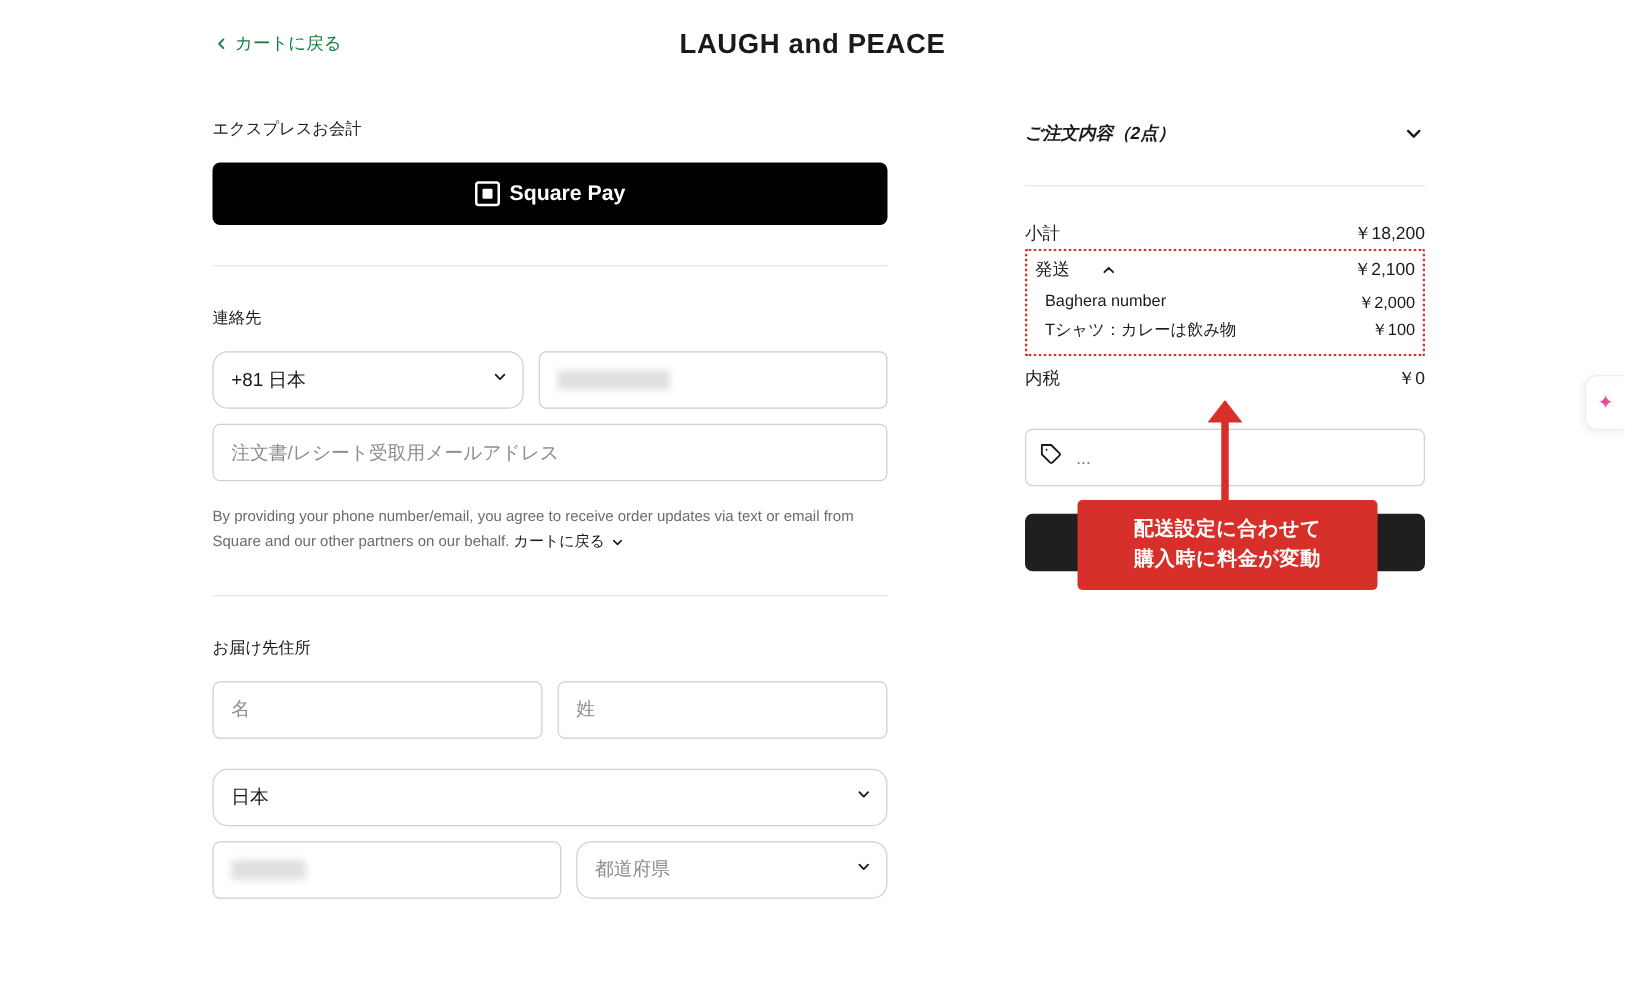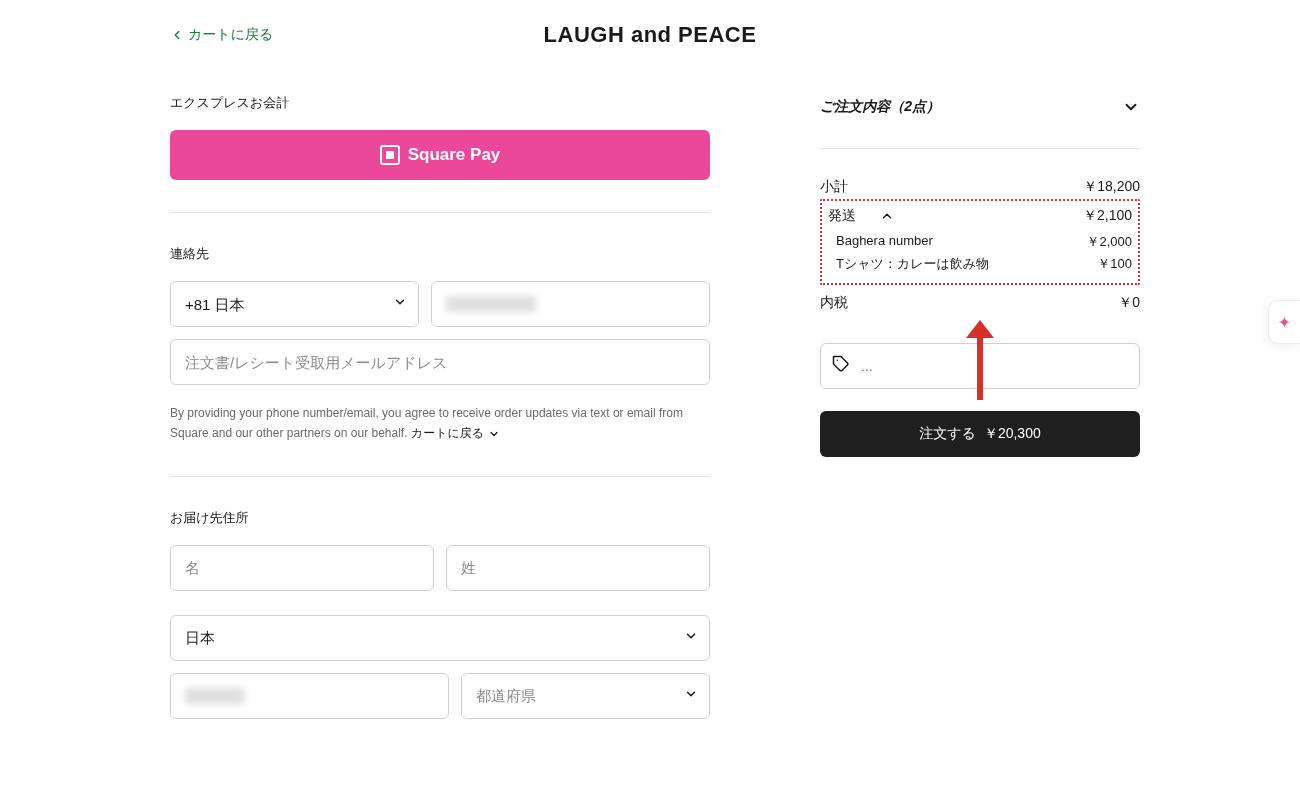--- a/index.html
+++ b/index.html
@@ -10,32 +10,32 @@
   .back-link { display: inline-flex; align-items: center; gap: 4px; font-size: 14px; color: #15803d; text-decoration: none; cursor: pointer; }
   .brand { position: absolute; left: 50%; transform: translateX(-50%); font-size: 22px; font-weight: 700; letter-spacing: 0.5px; }
 
   .content { display: flex; padding: 40px 170px 0 170px; gap: 110px; }
   .left { flex: 0 0 540px; }
   .right { flex: 0 0 320px; }
 
   h1.checkout-title { font-size: 28px; font-weight: 700; margin-bottom: 36px; }
 
   .section-label { font-size: 13px; font-weight: 400; margin-bottom: 18px; }
-  .sq-btn { width: 100%; height: 50px; background: #ec4899; color: #fff; border: none; border-radius: 6px; display: flex; align-items: center; justify-content: center; gap: 8px; font-size: 17px; font-weight: 600; cursor: pointer; }
+  .sq-btn { width: 100%; height: 50px; background: #000000; color: #fff; border: none; border-radius: 6px; display: flex; align-items: center; justify-content: center; gap: 8px; font-size: 17px; font-weight: 600; cursor: pointer; }
   .sq-logo { width: 20px; height: 20px; border: 2px solid #fff; border-radius: 3px; position: relative; display: inline-block; }
   .sq-logo::after { content: ""; position: absolute; top: 4px; left: 4px; right: 4px; bottom: 4px; background: #fff; border-radius: 1px; }
 
   .divider { border: none; border-top: 1px solid #e5e5e5; margin: 32px 0; }
 
   .row { display: flex; gap: 12px; }
   .field, .select { height: 46px; border: 1px solid #d0d0d0; border-radius: 6px; padding: 0 14px; font-size: 15px; background: #fff; color: #1a1a1a; }
   .field::placeholder { color: #8c8c8c; }
   .select-wrap { position: relative; flex: 1; }
   .select-wrap .chev { position: absolute; right: 12px; top: 50%; transform: translateY(-50%); pointer-events: none; color: #1a1a1a; }
-  .select { width: 100%; appearance: none; cursor: pointer; }
+  .select { width: 100%; appearance: none; cursor: pointer; border-radius: 12px; }
   .contact-row { display: flex; gap: 12px; margin-bottom: 12px; }
   .cc-select { width: 190px; position: relative; }
   .phone-blur { flex: 1; height: 46px; border: 1px solid #d0d0d0; border-radius: 6px; padding: 0 14px; display:flex; align-items:center; }
   .blur-strip { width: 90px; height: 16px; background: #e0e0e0; filter: blur(3px); border-radius: 3px; }
   .email-field { width: 100%; margin-bottom: 18px; }
   .consent { font-size: 12px; color: #6b6b6b; line-height: 1.7; }
   .consent .more { color: #1a1a1a; cursor: pointer; display:inline-flex; align-items:center; gap:4px;}
   .addr-grid .field, .addr-grid .select-wrap { margin-bottom: 12px; }
   .addr-row2 { display: flex; gap: 12px; margin-bottom: 12px; }
   .addr-row2 > * { flex: 1; }
@@ -208,18 +208,22 @@
 
       <button class="order-btn">
         <span>注文する</span>
         <span>￥20,300</span>
       </button>
     </div>
   </div>
 
   <div class="arrow-head"></div>
   <div class="arrow-line arrow-pos"></div>
+  <div class="callout callout-pos">
+    <div>配送設定に合わせて</div>
+    <div>購入時に料金が変動</div>
+  </div>
 
 </div>
 
 <div class="ai-fab">
   <span class="sparkle">✦</span>
 </div>
 
 </body></html>

